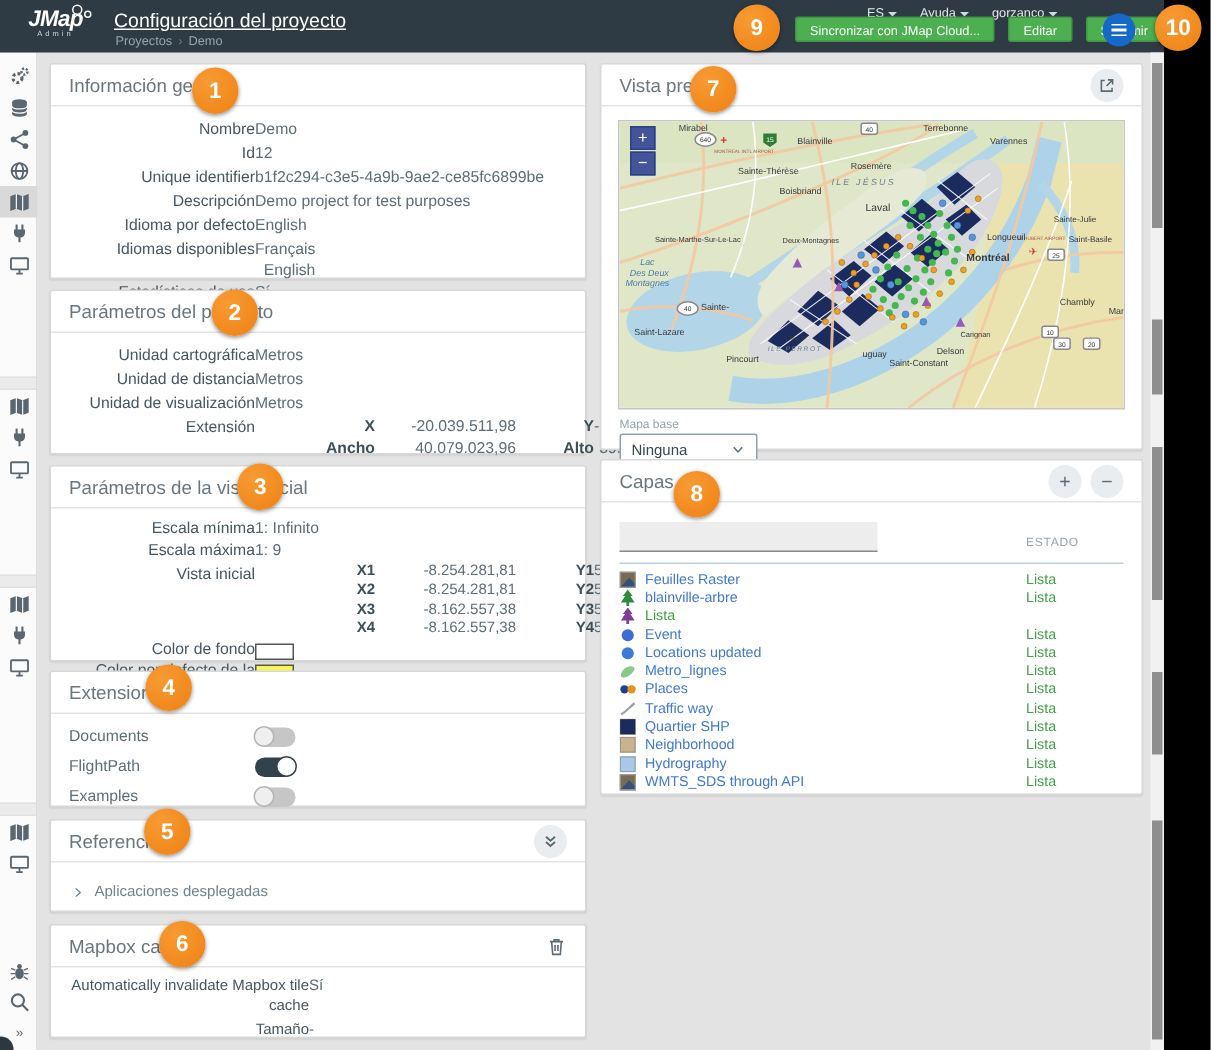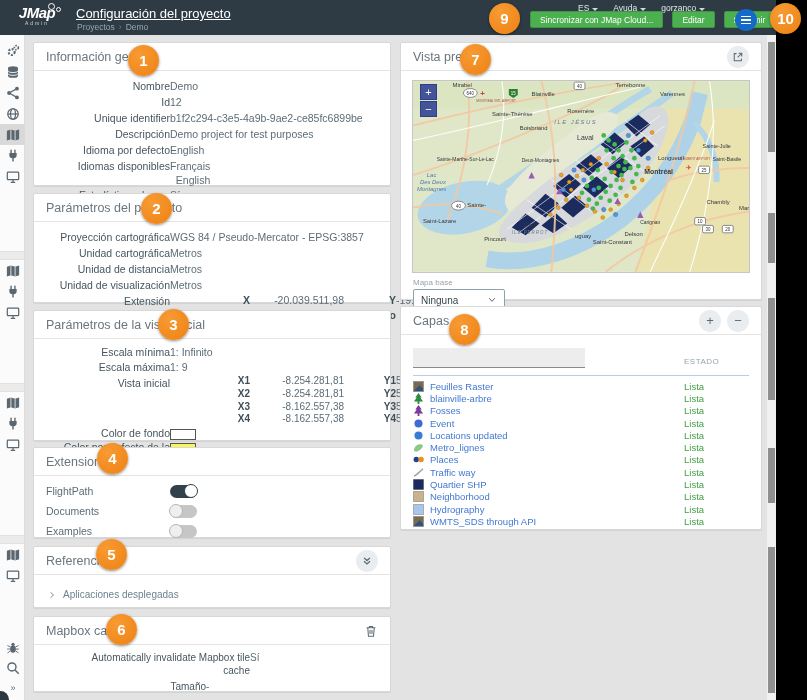--- a/index.html
+++ b/index.html
@@ -342,24 +342,20 @@
         </div>
     </div>
   </section>
 
   <section class="panel" style="left:33px; top:193px; width:358px; height:110px;">
     <div class="phead">
         <h2>Parámetros del proyecto</h2>
       </div>
     <div class="pbody">
       <div class="frow">
-          <span class="lbl">Proyección cartográfica</span>
-          <span class="val">WGS 84 / Pseudo-Mercator - EPSG:3857</span>
-        </div>
-      <div class="frow">
           <span class="lbl">Unidad cartográfica</span>
           <span class="val">Metros</span>
         </div>
       <div class="frow">
           <span class="lbl">Unidad de distancia</span>
           <span class="val">Metros</span>
         </div>
       <div class="frow">
           <span class="lbl">Unidad de visualización</span>
           <span class="val">Metros</span>
@@ -424,28 +420,28 @@
         </div>
     </div>
   </section>
 
   <section class="panel" style="left:33px; top:447px; width:358px; height:91px;">
     <div class="phead">
         <h2>Extensiones</h2>
       </div>
     <div class="pbody" style="padding-top:5px;">
       <div class="trow">
+          <span class="lbl" style="width:124px;">Documents</span>
+          <span class="pill">
+            <span class="knob"></span>
+          </span>
+        </div>
+      <div class="trow">
           <span class="lbl" style="width:124px;">FlightPath</span>
           <span class="pill on">
-            <span class="knob"></span>
-          </span>
-        </div>
-      <div class="trow">
-          <span class="lbl" style="width:124px;">Documents</span>
-          <span class="pill">
             <span class="knob"></span>
           </span>
         </div>
       <div class="trow">
           <span class="lbl" style="width:124px;">Examples</span>
           <span class="pill">
             <span class="knob"></span>
           </span>
         </div>
     </div>
@@ -477,21 +473,21 @@
       <h2>Mapbox cache</h2>
       <div class="pbtns">
           <button class="ibtn">
             <svg viewBox="0 0 16 16">
               <use href="#sym-trash"></use>
             </svg>
           </button>
         </div>
     </div>
     <div class="pbody" style="font-size:10px;">
-      <div class="frow" style="line-height:12.5px;margin-left:44px;">
+      <div class="frow" style="line-height:12.5px;">
           <span class="lbl" style="width:160px;">Automatically invalidate Mapbox tile cache</span>
           <span class="val">Sí</span>
         </div>
       <div class="frow" style="line-height:14px; margin-top:3px;">
           <span class="lbl" style="width:160px;">Tamaño</span>
           <span class="val">-</span>
         </div>
     </div>
   </section>
 
@@ -731,21 +727,20 @@
             <svg class="li" viewBox="0 0 12 12" style="color:#2e8b3d;">
               <use href="#ic-tree"></use>
             </svg>
             <span class="lname">blainville-arbre</span>
             <span class="lstat">Lista</span>
           </div>
         <div class="lrow">
             <svg class="li" viewBox="0 0 12 12" style="color:#7d3c98;">
               <use href="#ic-tree"></use>
             </svg>
-            <span class="lname">Fosses</span>
             <span class="lstat">Lista</span>
           </div>
         <div class="lrow">
             <svg class="li" viewBox="0 0 12 12" style="color:#3f6bd5;">
               <use href="#ic-dot"></use>
             </svg>
             <span class="lname">Event</span>
             <span class="lstat">Lista</span>
           </div>
         <div class="lrow">

